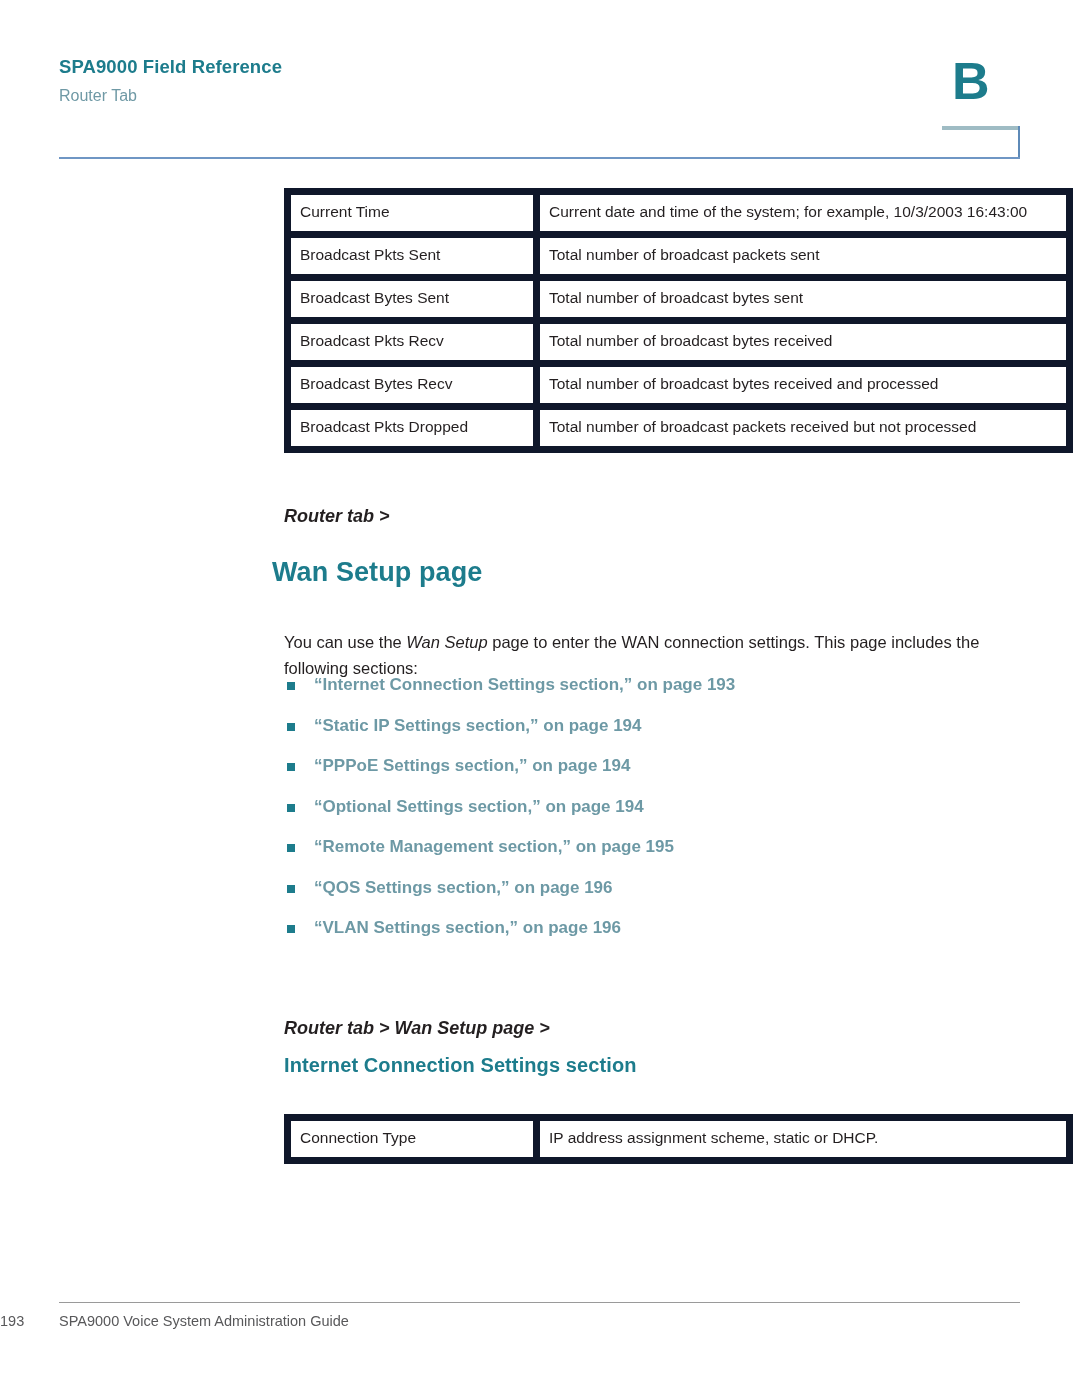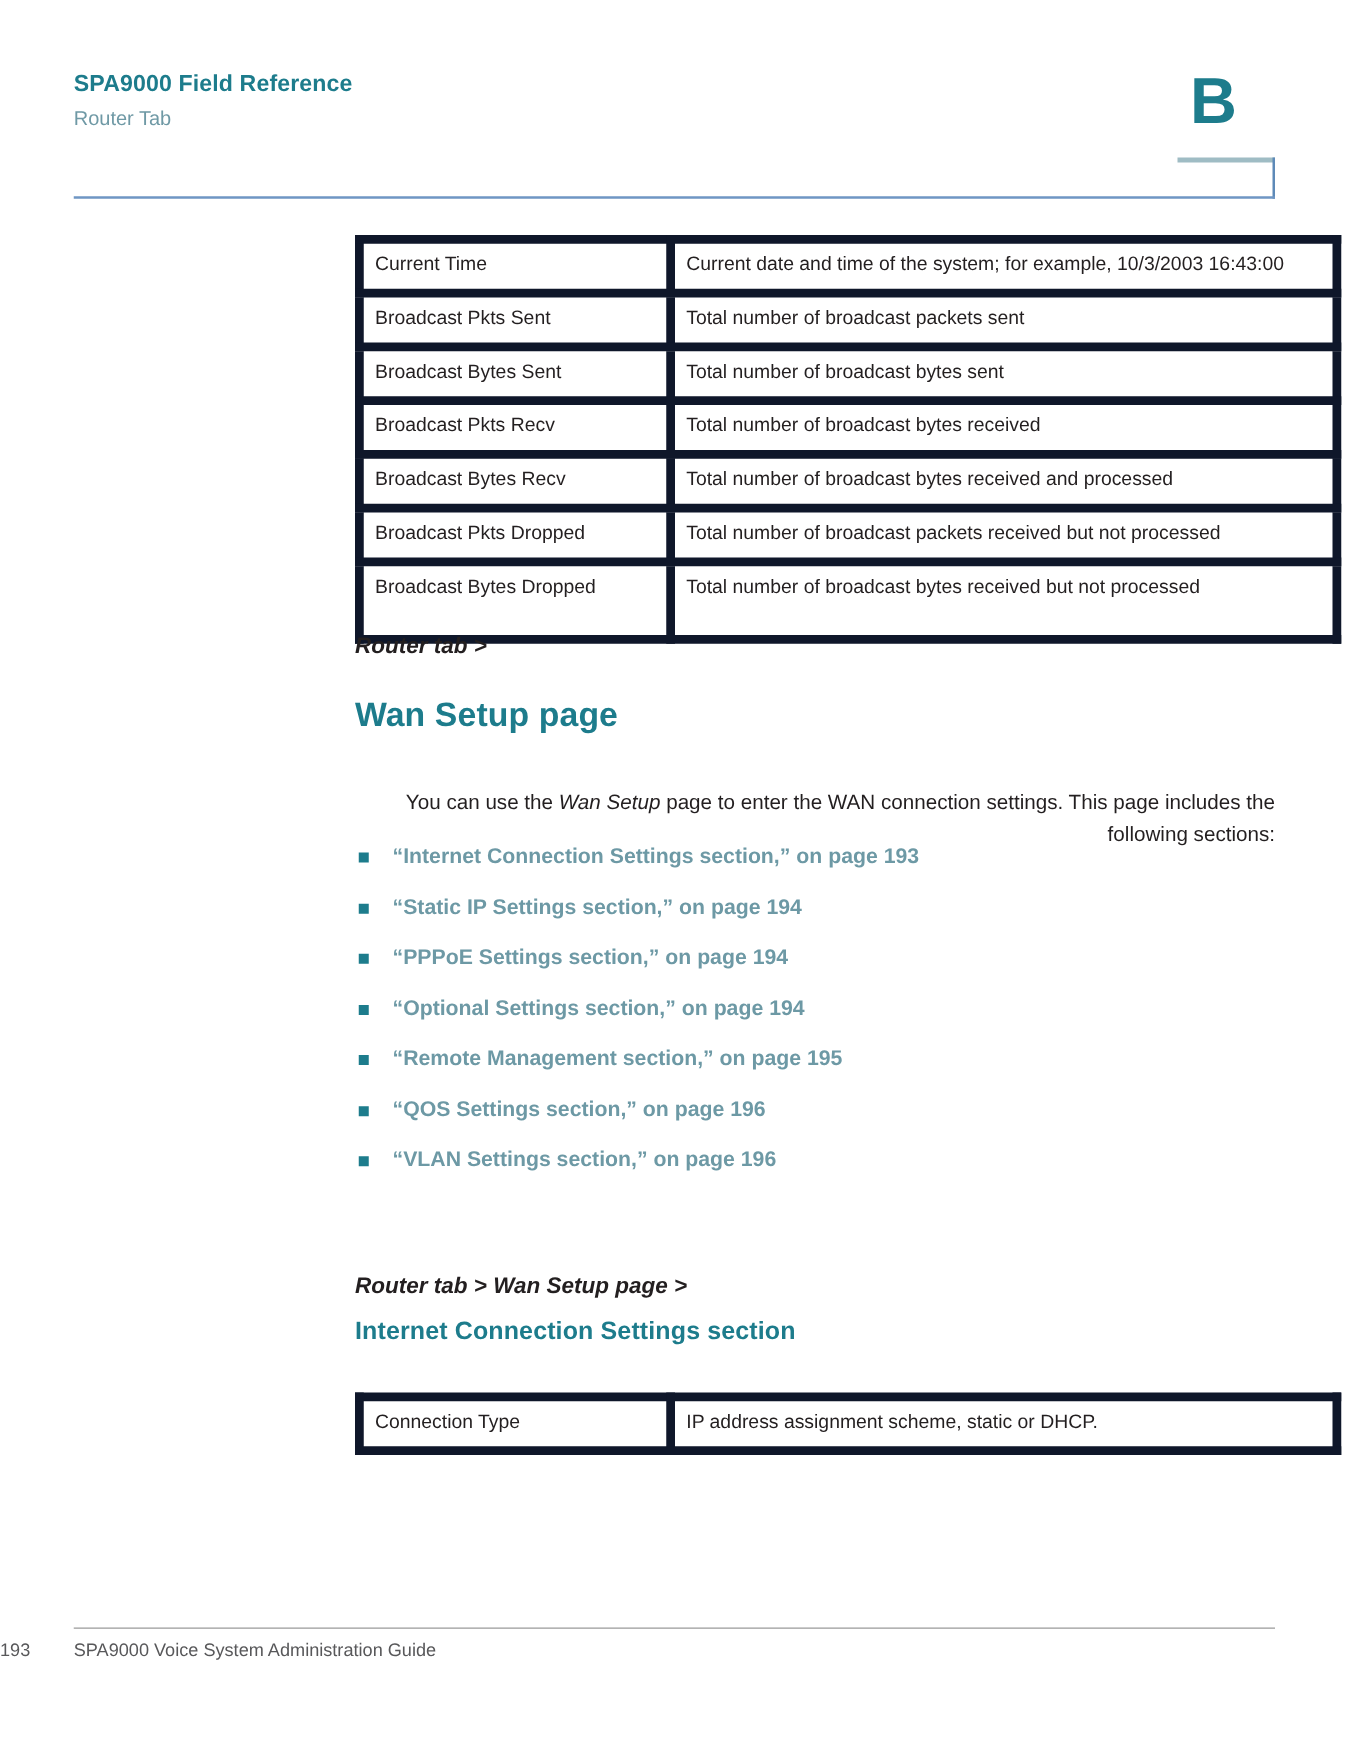--- a/index.html
+++ b/index.html
@@ -109,21 +109,21 @@
     font-weight: bold;
     font-size: 18px;
     color: #231f20;
     white-space: nowrap;
   }
   #breadcrumb-1 { top: 506px; }
   #breadcrumb-2 { top: 1018px; font-weight: bold; }
 
   .h1-teal {
     position: absolute;
-    left: 284px;
+    left: 272px;
     top: 557px;
     font-size: 27px;
     font-weight: bold;
     color: #1d7c8c;
     letter-spacing: 0.1px;
     white-space: nowrap;
   }
   .h2-teal {
     position: absolute;
     left: 284px;
@@ -136,21 +136,20 @@
   }
 
   .body-para {
     position: absolute;
     left: 284px;
     top: 612px;
     width: 736px;
     font-size: 16.5px;
     line-height: 1.62;
     color: #231f20;
-    text-align: right;
   }
   .body-para em { font-style: italic; }
 
   
   .xref-list {
     position: absolute;
     left: 284px;
     top: 676px;
     width: 700px;
     margin: 0;
@@ -239,24 +238,20 @@
         <td class="desc">Total number of broadcast bytes received</td>
       </tr>
       <tr>
         <td class="term">Broadcast Bytes Recv</td>
         <td class="desc">Total number of broadcast bytes received and processed</td>
       </tr>
       <tr>
         <td class="term">Broadcast Pkts Dropped</td>
         <td class="desc">Total number of broadcast packets received but not processed</td>
       </tr>
-      <tr>
-        <td class="term pad2">Broadcast Bytes Dropped</td>
-        <td class="desc pad2">Total number of broadcast bytes received but not processed</td>
-      </tr>
     </tbody>
   </table>
 
   <div class="breadcrumb" id="breadcrumb-1">Router tab &gt;</div>
   <div class="h1-teal">Wan Setup page</div>
 
   <p class="body-para"><span>You can use the </span><em>Wan Setup</em><span> page to enter the WAN connection settings. This page includes the following sections:</span></p>
 
   <ul class="xref-list">
     <li>

